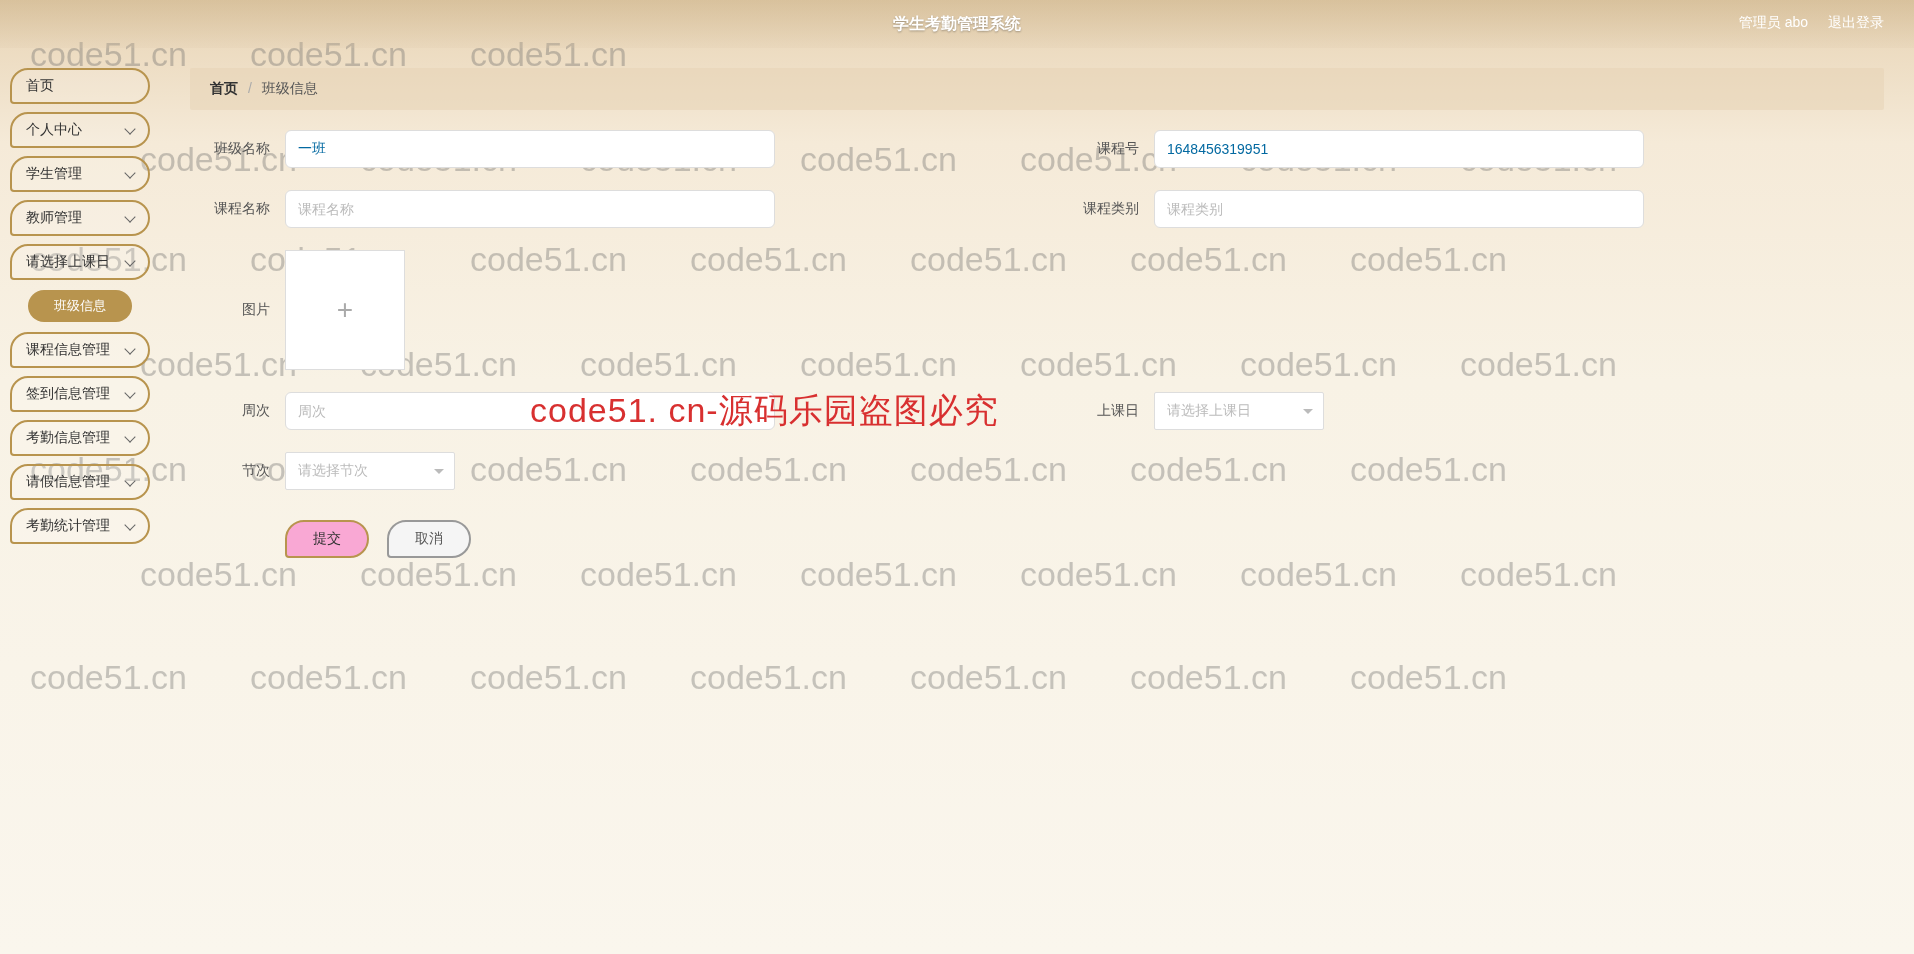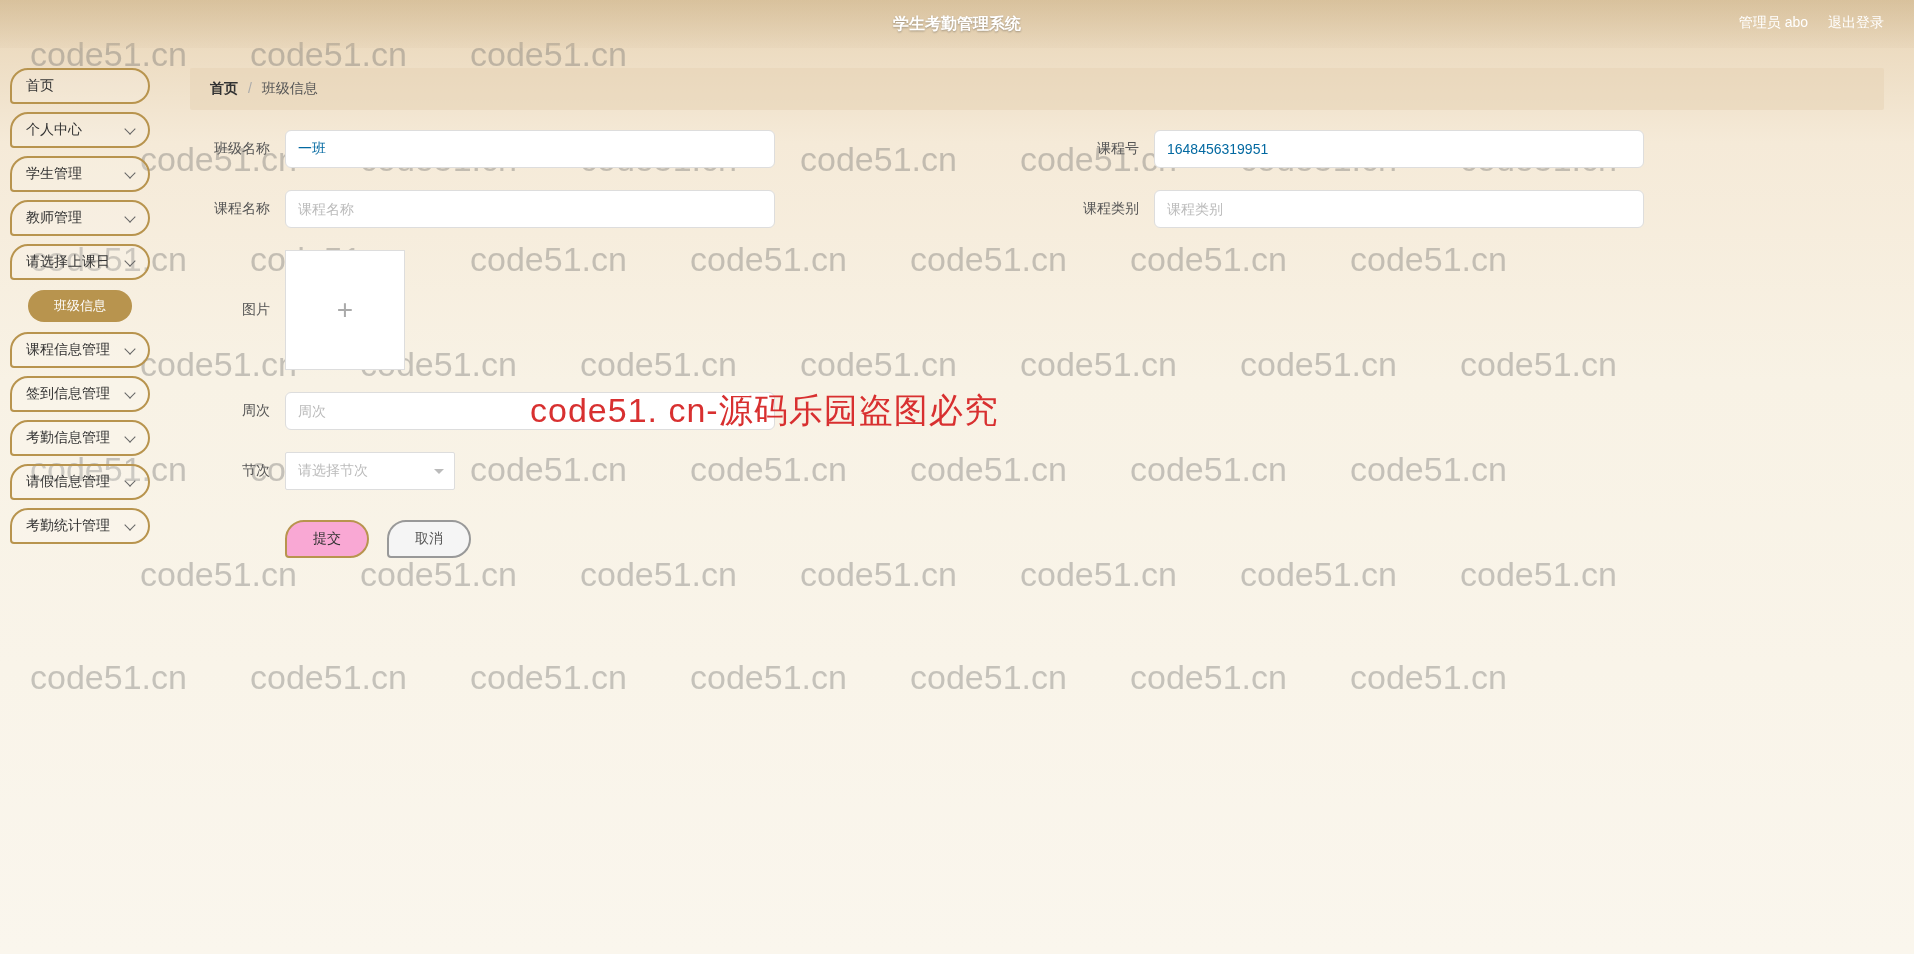--- a/index.html
+++ b/index.html
@@ -357,20 +357,27 @@
             <span class="upload-plus">+</span>
           </div>
         </div>
       </div>
 
       <div class="form-row" style="margin-top:22px">
         <div class="form-field wide">
           <div class="form-label">周次</div>
           <input class="form-input" placeholder="周次" style="">
         </div>
+        <div class="form-field wide">
+          <div class="form-label">上课日</div>
+          <div class="form-select">
+            <span>请选择上课日</span>
+            <span class="select-arrow"></span>
+          </div>
+        </div>
       </div>
 
       <div class="form-row">
         <div class="form-field">
           <div class="form-label">节次</div>
           <div class="form-select">
             <span>请选择节次</span>
             <span class="select-arrow"></span>
           </div>
         </div>

